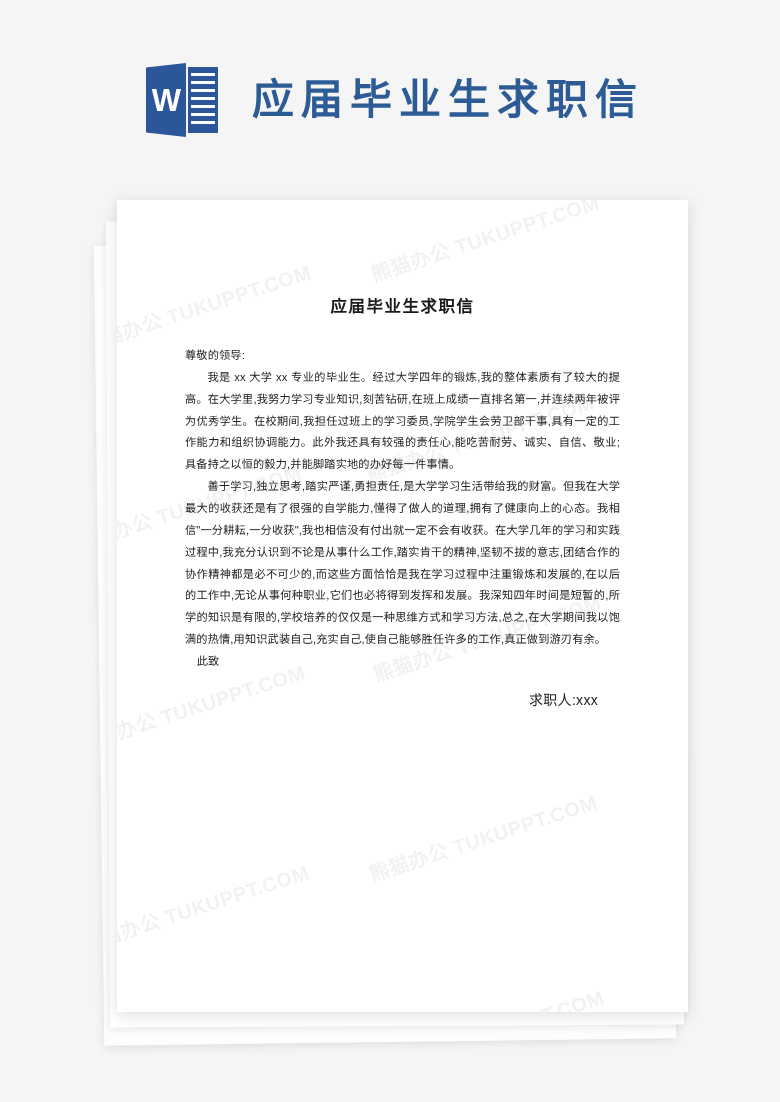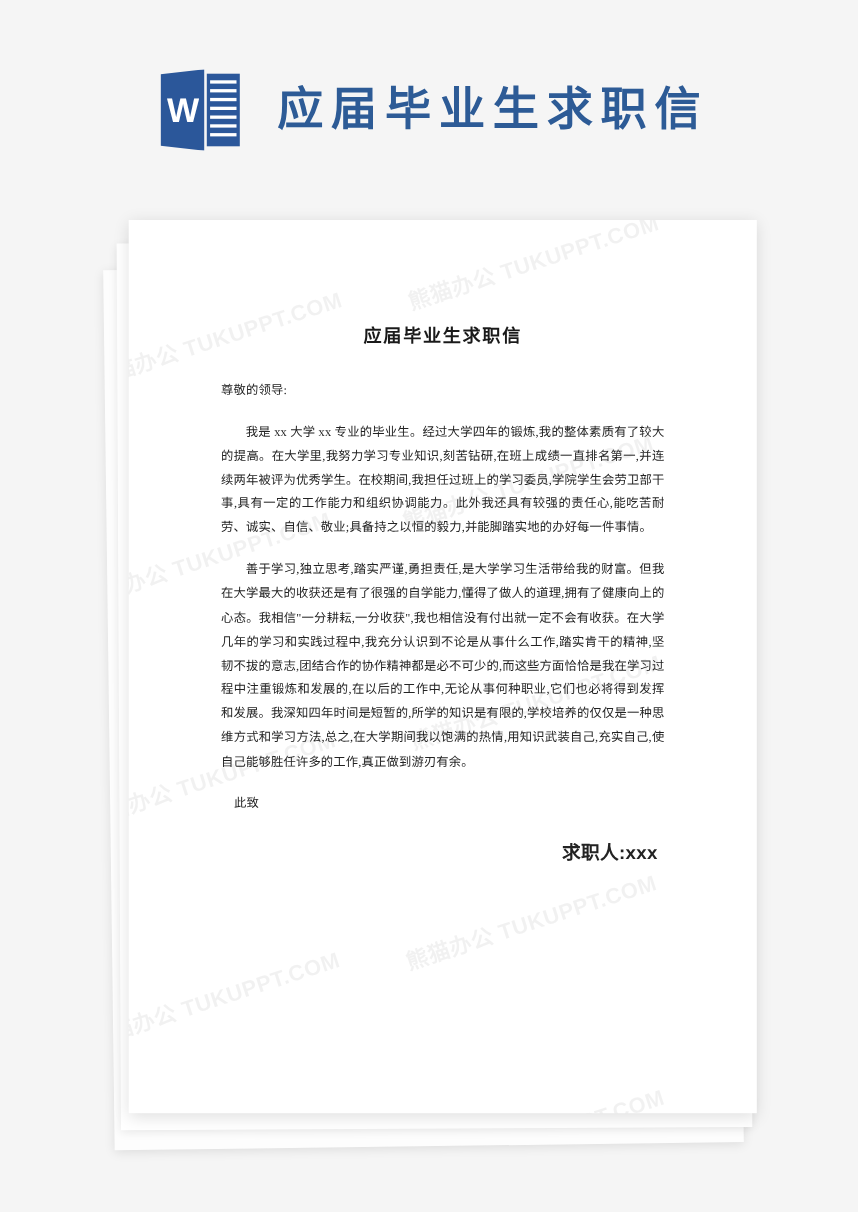--- a/index.html
+++ b/index.html
@@ -163,43 +163,41 @@
     color: #1a1a1a;
     letter-spacing: 1.5px;
     margin: 0 0 27px 0;
     line-height: 1.4;
   }
 
   .para {
     font-size: 11.2px;
     color: #232323;
     line-height: 1.95;
-    margin: 16px;
+    margin: 0;
     text-align: justify;
     text-justify: inter-ideograph;
     letter-spacing: 0.15px;
-    font-family: Liberation Serif, serif;
   }
   .para.indent { text-indent: 2em; }
   .para.indent-1 { text-indent: 1.05em; }
 
   #closing-block {
     margin-top: 0;
   }
   #sign-block {
     margin-top: 14px;
     text-align: right;
     padding-right: 22px;
   }
   #sign-block .sline {
-    font-size: 17px;
+    font-size: 14px;
     color: #232323;
     line-height: 1.95;
     letter-spacing: 0.3px;
-    font-weight: bold;
   }
 </style>
 </head>
 <body>
 
 <div id="header-bar">
 
   <div id="word-logo">
     <div class="wl-left"></div>
     <div class="wl-w">W</div>

